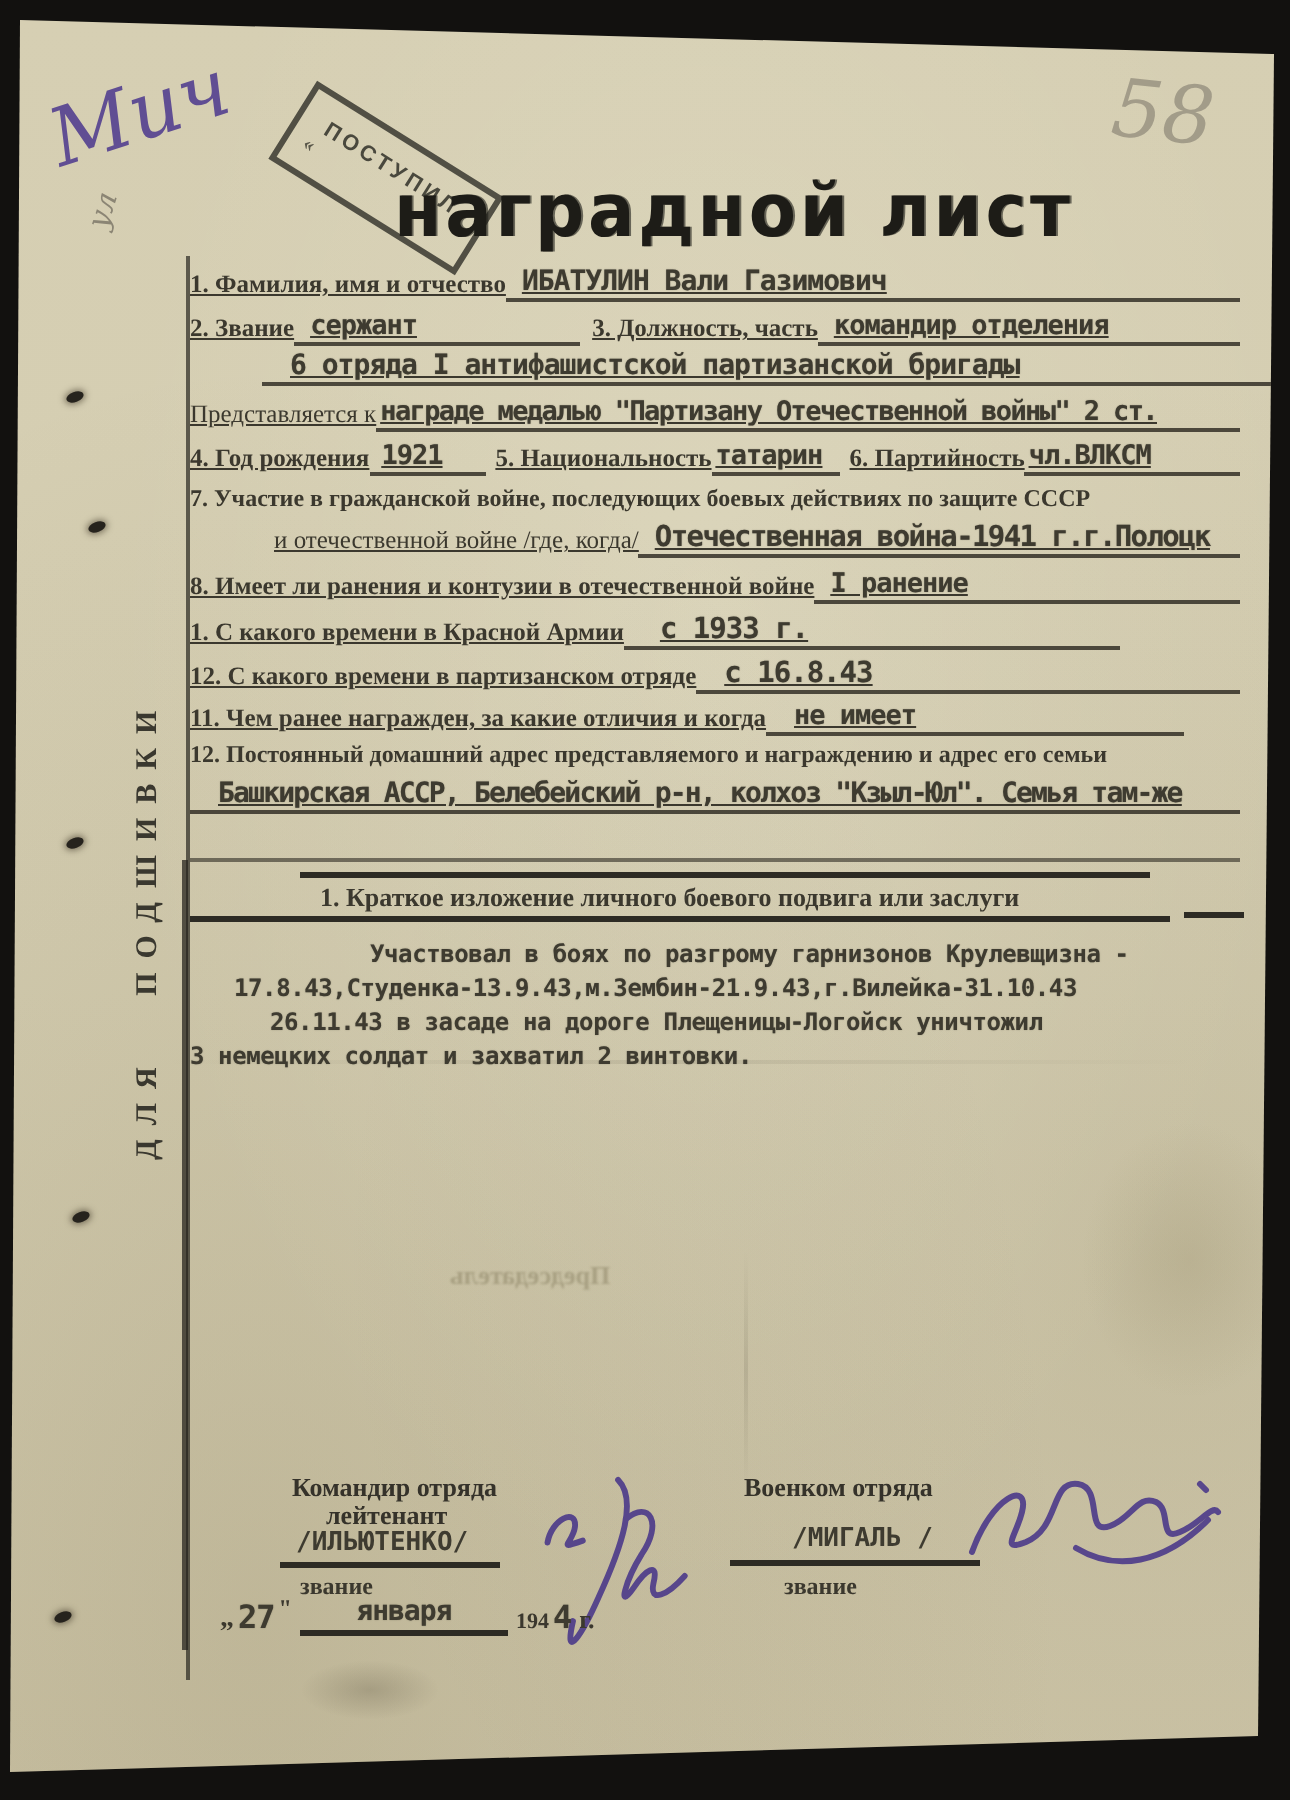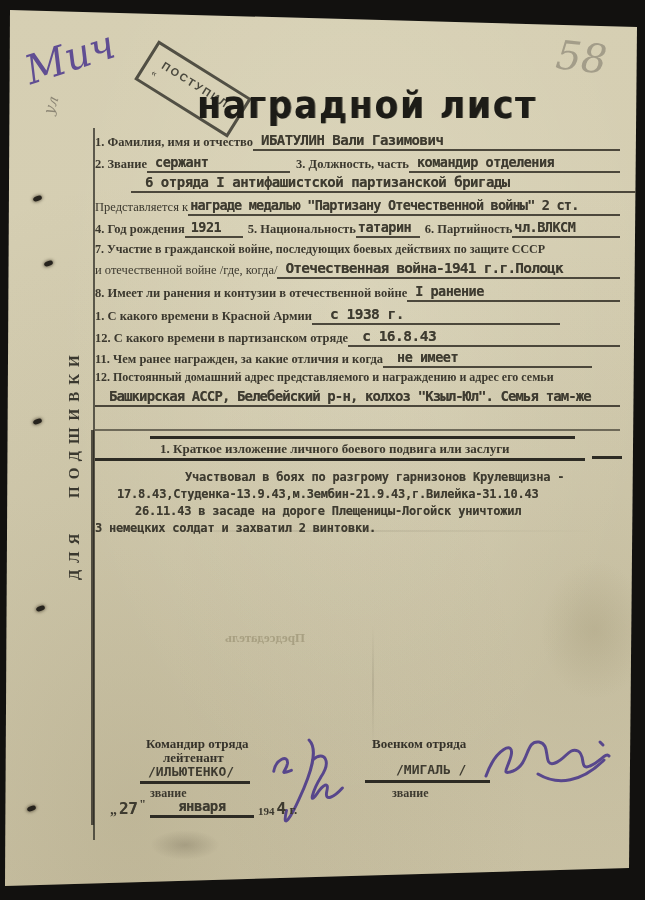--- a/index.html
+++ b/index.html
@@ -12,21 +12,21 @@
       radial-gradient(ellipse at 20% 90%, rgba(120,108,70,.18), rgba(0,0,0,0) 55%),
       radial-gradient(ellipse at 90% 70%, rgba(120,108,70,.14), rgba(0,0,0,0) 50%),
       linear-gradient(180deg,#d6cfb3 0%,#d4cdb1 55%,#cdc5a8 100%);
     clip-path: polygon(10px 10px, 637px 27px, 629px 868px, 5px 886px);}
   .stain{position:absolute;border-radius:50%;pointer-events:none;}
   .crease-v{position:absolute;width:2px;background:linear-gradient(180deg,rgba(60,55,40,0),rgba(60,55,40,.12),rgba(60,55,40,0));}
   .crease-h{position:absolute;height:2px;background:linear-gradient(90deg,rgba(60,55,40,0),rgba(60,55,40,.10),rgba(60,55,40,0));}
   .hole{position:absolute;width:9px;height:5px;border-radius:50%;background:#26231d;
         box-shadow:0 0 3px 1px rgba(70,62,45,.6);transform:rotate(-20deg);}
   .row{position:absolute;left:95px;width:525px;height:21px;display:flex;align-items:flex-end;
-       font:700 12.5px "Liberation Serif",serif;color:#3b382e;white-space:nowrap;}
+       font:700 12.5px "Liberation Serif",serif;color:#3b382e;white-space:nowrap;text-decoration:underline;}
   .lbl{padding-bottom:1px;}
   .fill{flex:1;border-bottom:2px solid rgba(45,42,33,.82);min-width:0;}
   .typed{font-family:"DejaVu Sans Mono",monospace;font-weight:600;font-size:13.5px;
          color:#3e3b30;letter-spacing:-.5px;padding-left:8px;
          text-shadow:0 0 .6px rgba(62,59,48,.55);}
   .plainline{position:absolute;left:95px;width:528px;font:700 12px "Liberation Serif",serif;
              color:#3b382e;white-space:nowrap;}
   .thickline{position:absolute;height:3px;background:#2d2b24;}
   .bodytext{position:absolute;font-family:"DejaVu Sans Mono",monospace;font-weight:600;
             font-size:12px;color:#3e3b30;letter-spacing:-.2px;line-height:17px;
@@ -100,32 +100,32 @@
       <span class="fill" style="flex:0 0 58px;"><span class="typed" style="padding-left:6px;">1921</span></span>
       <span class="lbl" style="padding-left:5px;">5. Национальность</span>
       <span class="fill" style="flex:0 0 64px;"><span class="typed" style="padding-left:2px;">татарин</span></span>
       <span class="lbl" style="padding-left:5px;">6. Партийность</span>
       <span class="fill"><span class="typed" style="padding-left:2px;">чл.ВЛКСМ</span></span>
     </div>
 
     <div class="plainline" style="top:242px;">7. Участие в гражданской войне, последующих боевых действиях по защите СССР</div>
 
     <div class="row" style="top:258px;">
-      <span class="lbl" style="font-weight:400;">и отечественной войне /где, когда/</span>
+      <span class="lbl" style="font-weight:400;margin-left:42px;">и отечественной войне /где, когда/</span>
       <span class="fill"><span class="typed" style="font-size:14.5px;letter-spacing:-.8px;">Отечественная война-1941 г.г.Полоцк</span></span>
     </div>
 
     <div class="row" style="top:281px;">
       <span class="lbl">8. Имеет ли ранения и контузии в отечественной войне</span>
       <span class="fill"><span class="typed">I ранение</span></span>
     </div>
 
     <div class="row" style="top:304px;width:465px;">
       <span class="lbl">1. С какого времени в Красной Армии</span>
-      <span class="fill"><span class="typed" style="padding-left:18px;font-size:14.5px;">с 1938 г.</span></span>
+      <span class="fill"><span class="typed" style="padding-left:18px;font-size:14.5px;">с 1933 г.</span></span>
     </div>
 
     <div class="row" style="top:326px;">
       <span class="lbl">12. С какого времени в партизанском отряде</span>
       <span class="fill"><span class="typed" style="padding-left:14px;font-size:14.5px;">с 16.8.43</span></span>
     </div>
 
     <div class="row" style="top:347px;width:497px;">
       <span class="lbl">11. Чем ранее награжден, за какие отличия и когда</span>
       <span class="fill"><span class="typed" style="padding-left:14px;">не имеет</span></span>

